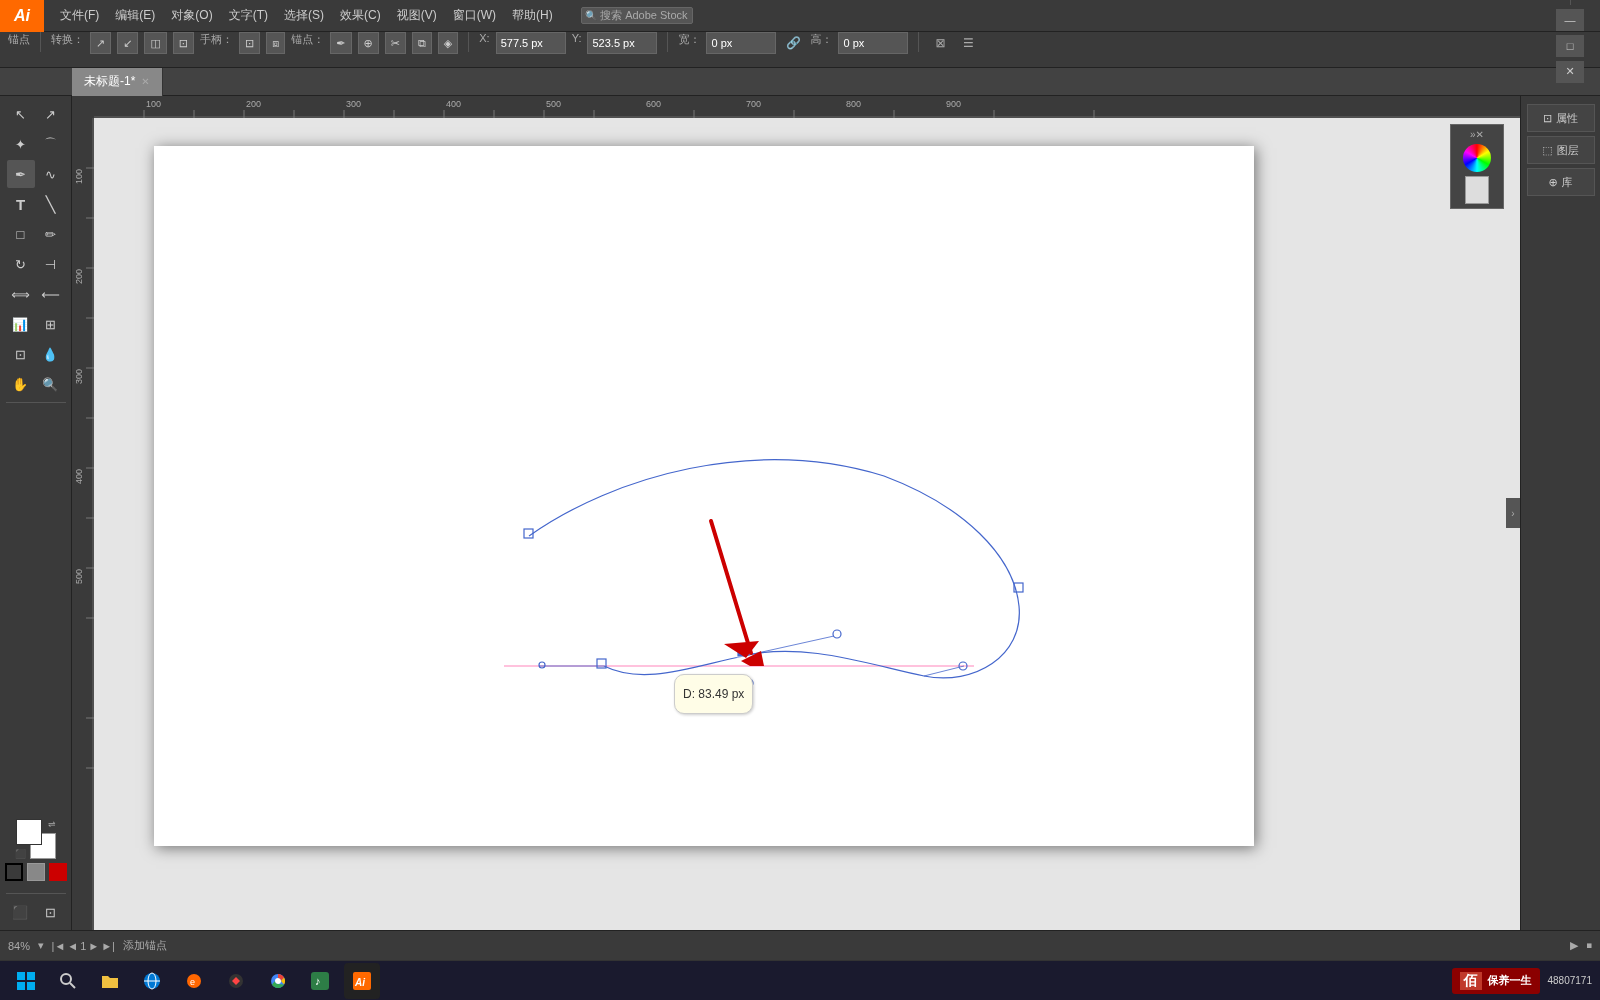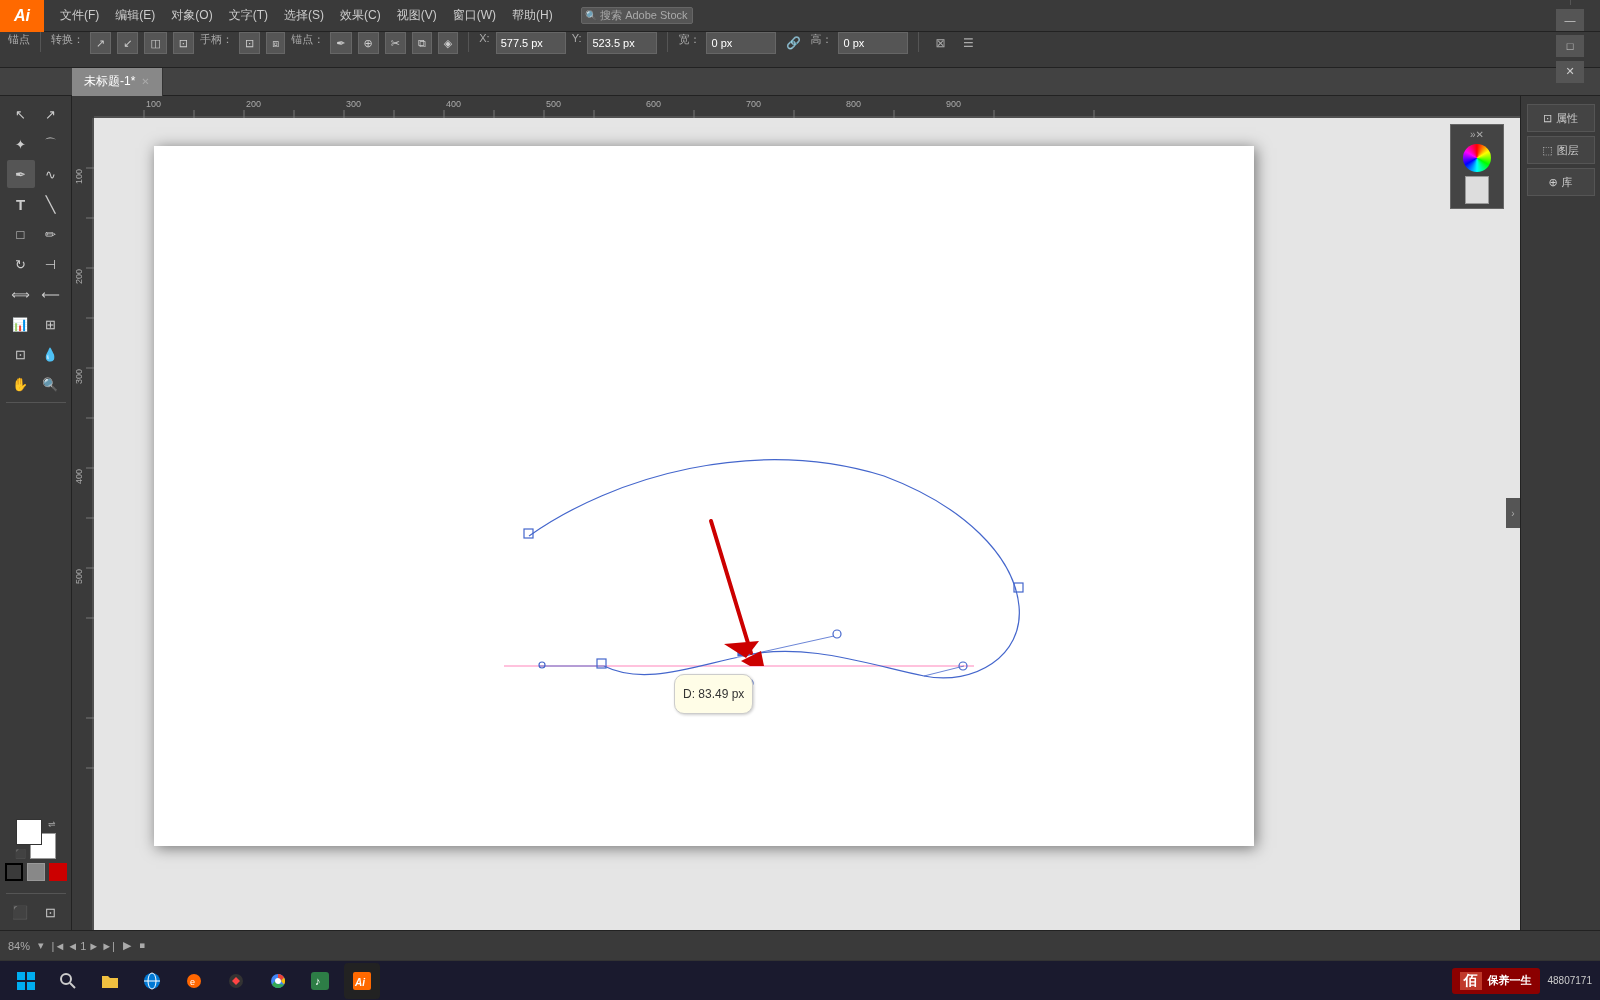--- a/index.html
+++ b/index.html
@@ -440,20 +440,23 @@
 <div id="status-bar">
   <span class="status-item">84%</span>
   <button class="status-btn">▾</button>
   <div style="display:flex;align-items:center;gap:2px;">
     <button class="status-btn">|◄</button>
     <button class="status-btn">◄</button>
     <span class="status-item">1</span>
     <button class="status-btn">►</button>
     <button class="status-btn">►|</button>
   </div>
+  <div style="flex:1;text-align:center;">
+    <span class="status-item">添加锚点</span>
+  </div>
   <button class="status-btn">▶</button>
   <button class="status-btn">⏹</button>
 </div>
 
 <div id="taskbar">
   <button class="tb-btn">
     <svg width="18" height="18" viewBox="0 0 18 18">
       <rect x="0" y="0" width="8" height="8" fill="#00adef"></rect>
       <rect x="10" y="0" width="8" height="8" fill="#00adef"></rect>
       <rect x="0" y="10" width="8" height="8" fill="#00adef"></rect>

